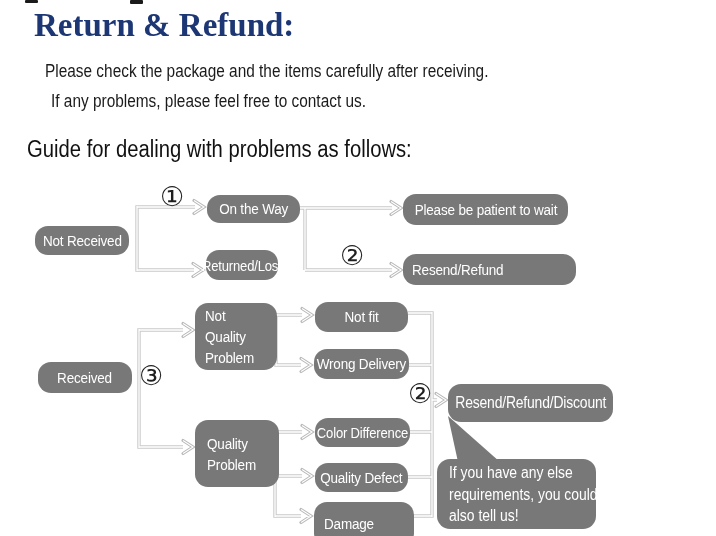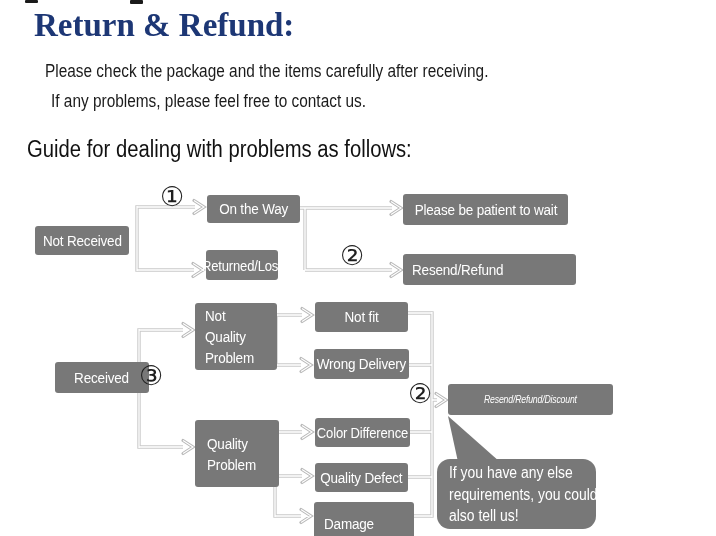--- a/index.html
+++ b/index.html
@@ -35,47 +35,47 @@
   #wires { position:absolute; left:0; top:0; z-index:1; }
   .wire  { stroke:var(--line_gray,#c9c9c9); stroke-width:3.4; fill:none; }
   .wirecore { stroke:#ffffff; stroke-width:1.3; fill:none; }
   .chev  { stroke:var(--arrow_gray,#b9b9b9); stroke-width:3.2; fill:none; stroke-linecap:round; }
   .chevcore { stroke:#ffffff; stroke-width:1.1; fill:none; }
   .tail  { fill:var(--box_gray,#787878); }
 
   
   .box {
     position:absolute; z-index:2; background:var(--box_gray,#787878);
-    color:var(--box_text,#ffffff); border-radius:3px;
+    color:var(--box_text,#ffffff); border-radius:13px;
     display:flex; align-items:center; justify-content:center;
     font-size:15.5px;
   }
   .box .lbl {
     display:inline-block; white-space:nowrap; letter-spacing:-0.2px;
     transform:scaleX(0.87); transform-origin:center center;
   }
   .box.leftpad { justify-content:flex-start; }
   .box.leftpad .lbl { transform-origin:left center; }
   .box.ml { justify-content:flex-end; }
   .box.ml .lbl { white-space:normal; line-height:21px; transform-origin:left center; width:72px; }
 
   #n-not_received { left:35px;  top:226px; width:94px;  height:29px; }
   #n-on_the_way   { left:207px; top:195px; width:93px;  height:28px; }
   #n-returned_lost{ left:206px; top:250px; width:72px;  height:30px; font-size:15px; }
   #n-patient_wait { left:403px; top:194px; width:165px; height:31px; }
   #n-resend_refund{ left:403px; top:254px; width:164px; height:31px; padding-left:9px; }
-  #n-received     { left:55px;  top:362px; width:94px;  height:31px; }
+  #n-received     { left:38px;  top:362px; width:94px;  height:31px; }
   #n-not_quality  { left:195px; top:303px; width:73px;  height:67px; padding-left:9px;  font-size:15.5px; }
   #n-quality      { left:195px; top:420px; width:73px;  height:67px; padding-left:11px; font-size:15.5px; }
   #n-not_fit      { left:315px; top:302px; width:93px;  height:30px; }
   #n-wrong_delivery{left:314px; top:349px; width:95px;  height:30px; }
   #n-color_difference{left:315px;top:418px;width:95px;  height:29px; font-size:15px; }
   #n-quality_defect{left:315px; top:463px; width:93px;  height:29px;text-align:center; }
   #n-damage       { left:314px; top:502px; width:90px;  height:44px; padding-left:10px; }
-  #n-resend_discount{left:448px;top:384px; width:165px; height:31px; font-size:10px;font-style:italic; }
+  #n-resend_discount{left:448px;top:384px; width:165px; height:38px; font-size:16px; }
 
   
   .marker {
     position:absolute; z-index:3; width:28px; height:28px;
     font-family:"DejaVu Sans", sans-serif; font-size:27px; line-height:28px;
     color:#1f1f1f; text-align:center;
   }
   #m1 { left:158px; top:183px; }
   #m2 { left:338px; top:242px; }
   #m3 { left:137px; top:362px; }

